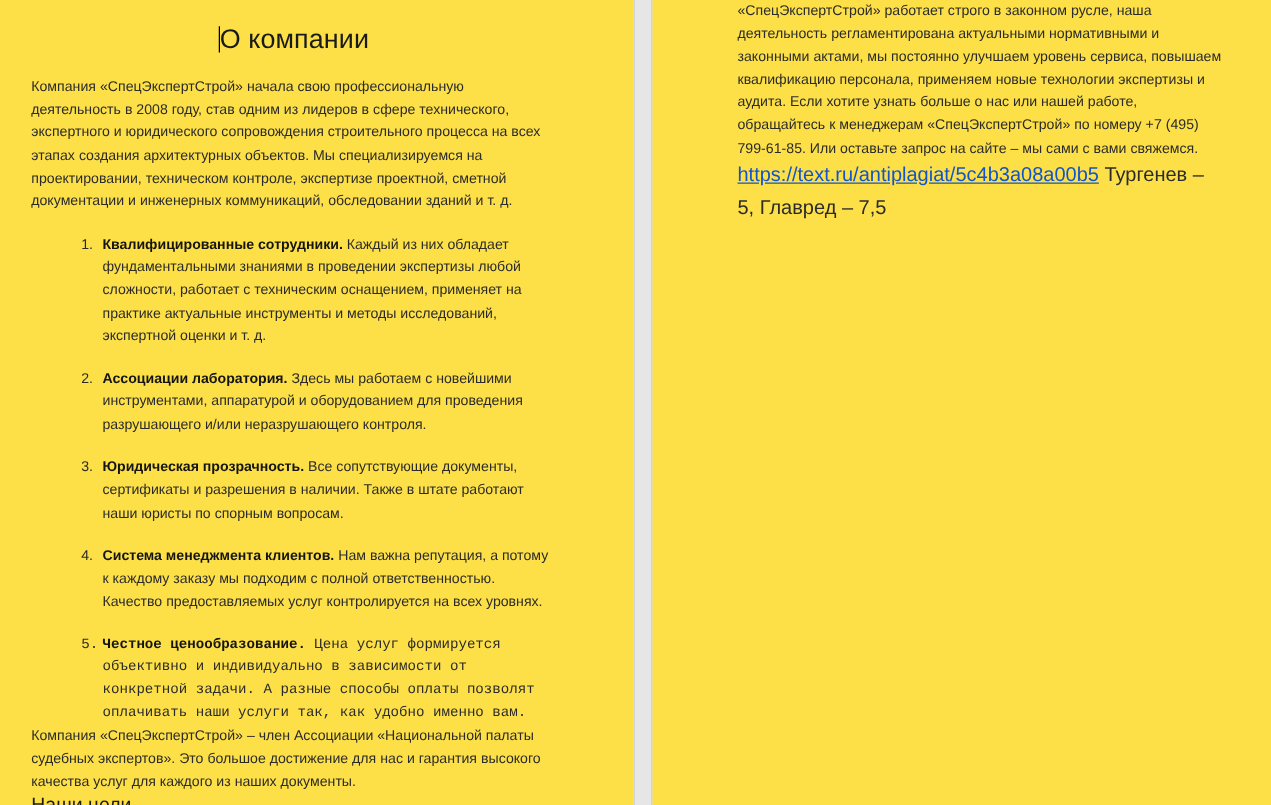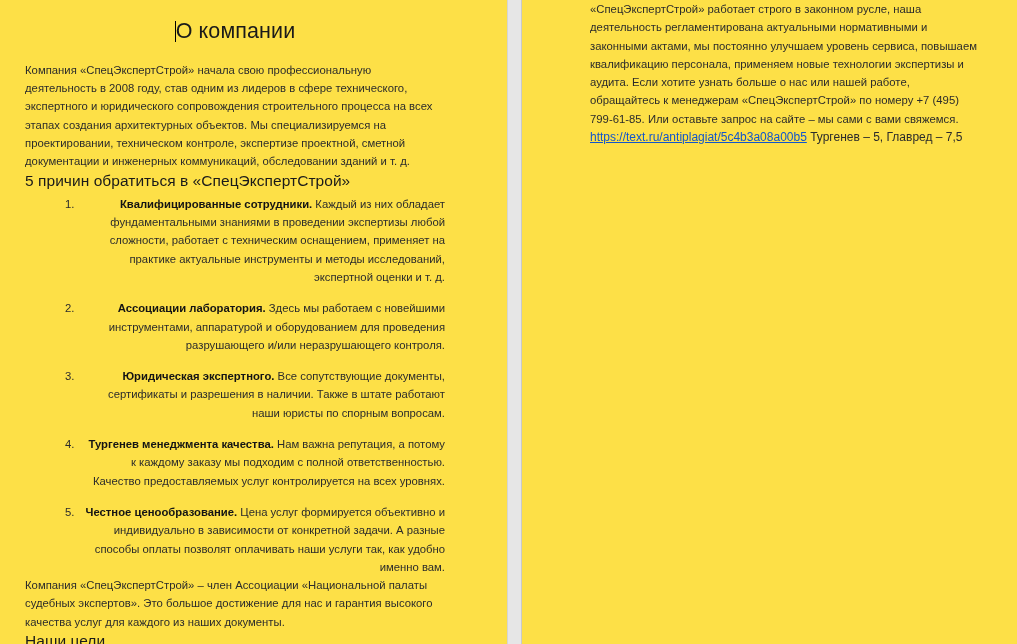--- a/index.html
+++ b/index.html
@@ -108,41 +108,40 @@
     padding: 0 0 0 40px;
     list-style: none;
     counter-reset: reason;
   }
   ol.reasons > li {
     counter-increment: reason;
     position: relative;
     font-size: 11.3px;
     color: #2b2b2b;
     line-height: 1.62;
-    margin: 4px 0 13px 0;
+    margin: 16px 0 13px 0;
     padding-left: 17px;
-    text-align: right;
   }
-  ol.reasons > li:last-child { margin-bottom: 0; }
+  ol.reasons > li:last-child { margin-bottom: 0; font-family: Liberation Mono, monospace; }
   ol.reasons > li::before {
     content: counter(reason) ".";
     position: absolute;
     left: 0;
     top: 0;
     color: #2b2b2b;
     font-size: 11.3px;
   }
   .lead {
     font-weight: bold;
     color: #141414;
   }
 
   
   .link-line {
-    font-size: 12px;
+    font-size: 16px;
     color: #2b2b2b;
     line-height: 1.62;
     margin: 0;
   }
   a.doc-link {
     color: #1155cc;
     text-decoration: underline;
   }
   .score-text { color: #2b2b2b; }
 </style>
@@ -150,27 +149,26 @@
 <body>
 
 <div class="doc-viewport">
 
   <div class="page page-left">
 
     <h1 class="doc-title"><span class="caret"></span><span>О компании</span></h1>
 
     <p class="body-text mt-intro">Компания «СпецЭкспертСтрой» начала свою профессиональную деятельность в 2008 году, став одним из лидеров в сфере технического, экспертного и юридического сопровождения строительного процесса на всех этапах создания архитектурных объектов. Мы специализируемся на проектировании, техническом контроле, экспертизе проектной, сметной документации и инженерных коммуникаций, обследовании зданий и т. д.</p>
 
-    <h2 class="section-heading mt-h2">5 причин обратиться в «СпецЭкспертСтрой»</h2>
 
     <ol class="reasons mt-list">
       <li><span class="lead">Квалифицированные сотрудники.</span><span> Каждый из них обладает фундаментальными знаниями в проведении экспертизы любой сложности, работает с техническим оснащением, применяет на практике актуальные инструменты и методы исследований, экспертной оценки и т. д.</span></li>
       <li><span class="lead">Ассоциации лаборатория.</span><span> Здесь мы работаем с новейшими инструментами, аппаратурой и оборудованием для проведения разрушающего и/или неразрушающего контроля.</span></li>
-      <li><span class="lead">Юридическая экспертного.</span><span> Все сопутствующие документы, сертификаты и разрешения в наличии. Также в штате работают наши юристы по спорным вопросам.</span></li>
-      <li><span class="lead">Тургенев менеджмента качества.</span><span> Нам важна репутация, а потому к каждому заказу мы подходим с полной ответственностью. Качество предоставляемых услуг контролируется на всех уровнях.</span></li>
+      <li><span class="lead">Юридическая прозрачность.</span><span> Все сопутствующие документы, сертификаты и разрешения в наличии. Также в штате работают наши юристы по спорным вопросам.</span></li>
+      <li><span class="lead">Система менеджмента клиентов.</span><span> Нам важна репутация, а потому к каждому заказу мы подходим с полной ответственностью. Качество предоставляемых услуг контролируется на всех уровнях.</span></li>
       <li><span class="lead">Честное ценообразование.</span><span> Цена услуг формируется объективно и индивидуально в зависимости от конкретной задачи. А разные способы оплаты позволят оплачивать наши услуги так, как удобно именно вам.</span></li>
     </ol>
 
     <p class="body-text mt-after">Компания «СпецЭкспертСтрой» – член Ассоциации «Национальной палаты судебных экспертов». Это большое достижение для нас и гарантия высокого качества услуг для каждого из наших документы.</p>
 
     <h2 class="section-heading mt-h2b">Наши цели</h2>
 
     <p class="body-text mt-p">Первая и главная цель – быть лидерами в сфере проектирования, экспертизы и технического контроля зданий и сооружений. Мы работаем с капитальными и некапитальными строениями, оказываем экспертную помощь в проектировании, составлении сметы, проведении строительных экспертиз.</p>
 
   </div>

